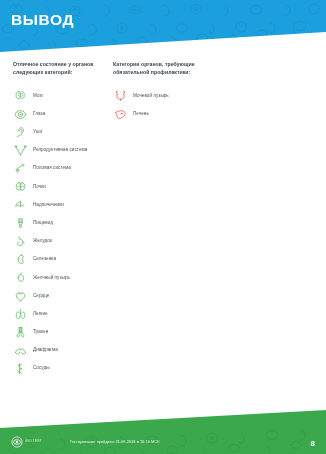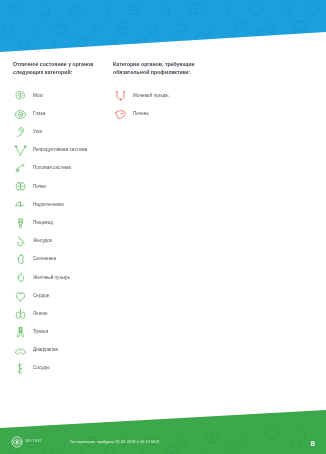--- a/index.html
+++ b/index.html
@@ -228,20 +228,21 @@
       <ellipse cx="82" cy="43" rx="5.5" ry="4"></ellipse>
       <path d="M112 39 q5 2 4 6"></path>
       <ellipse cx="142" cy="41" rx="5" ry="4"></ellipse>
       <path d="M172 37 q5 2 4 5"></path>
       <ellipse cx="202" cy="38" rx="5.5" ry="4"></ellipse>
       <path d="M232 34 q5 2 4 5"></path>
       <ellipse cx="262" cy="34" rx="5" ry="4"></ellipse>
       <path d="M292 30 q5 2 4 5"></path>
     </g>
   </svg>
+  <div class="header-title">ВЫВОД</div>
 </div>
 
 <div class="content">
 
   <div class="column col-left">
     <div class="col-title">Отличное состояние у органов следующих категорий:</div>
     <ul class="organ-list">
 
       <li class="organ-item">
         <span class="organ-icon">

